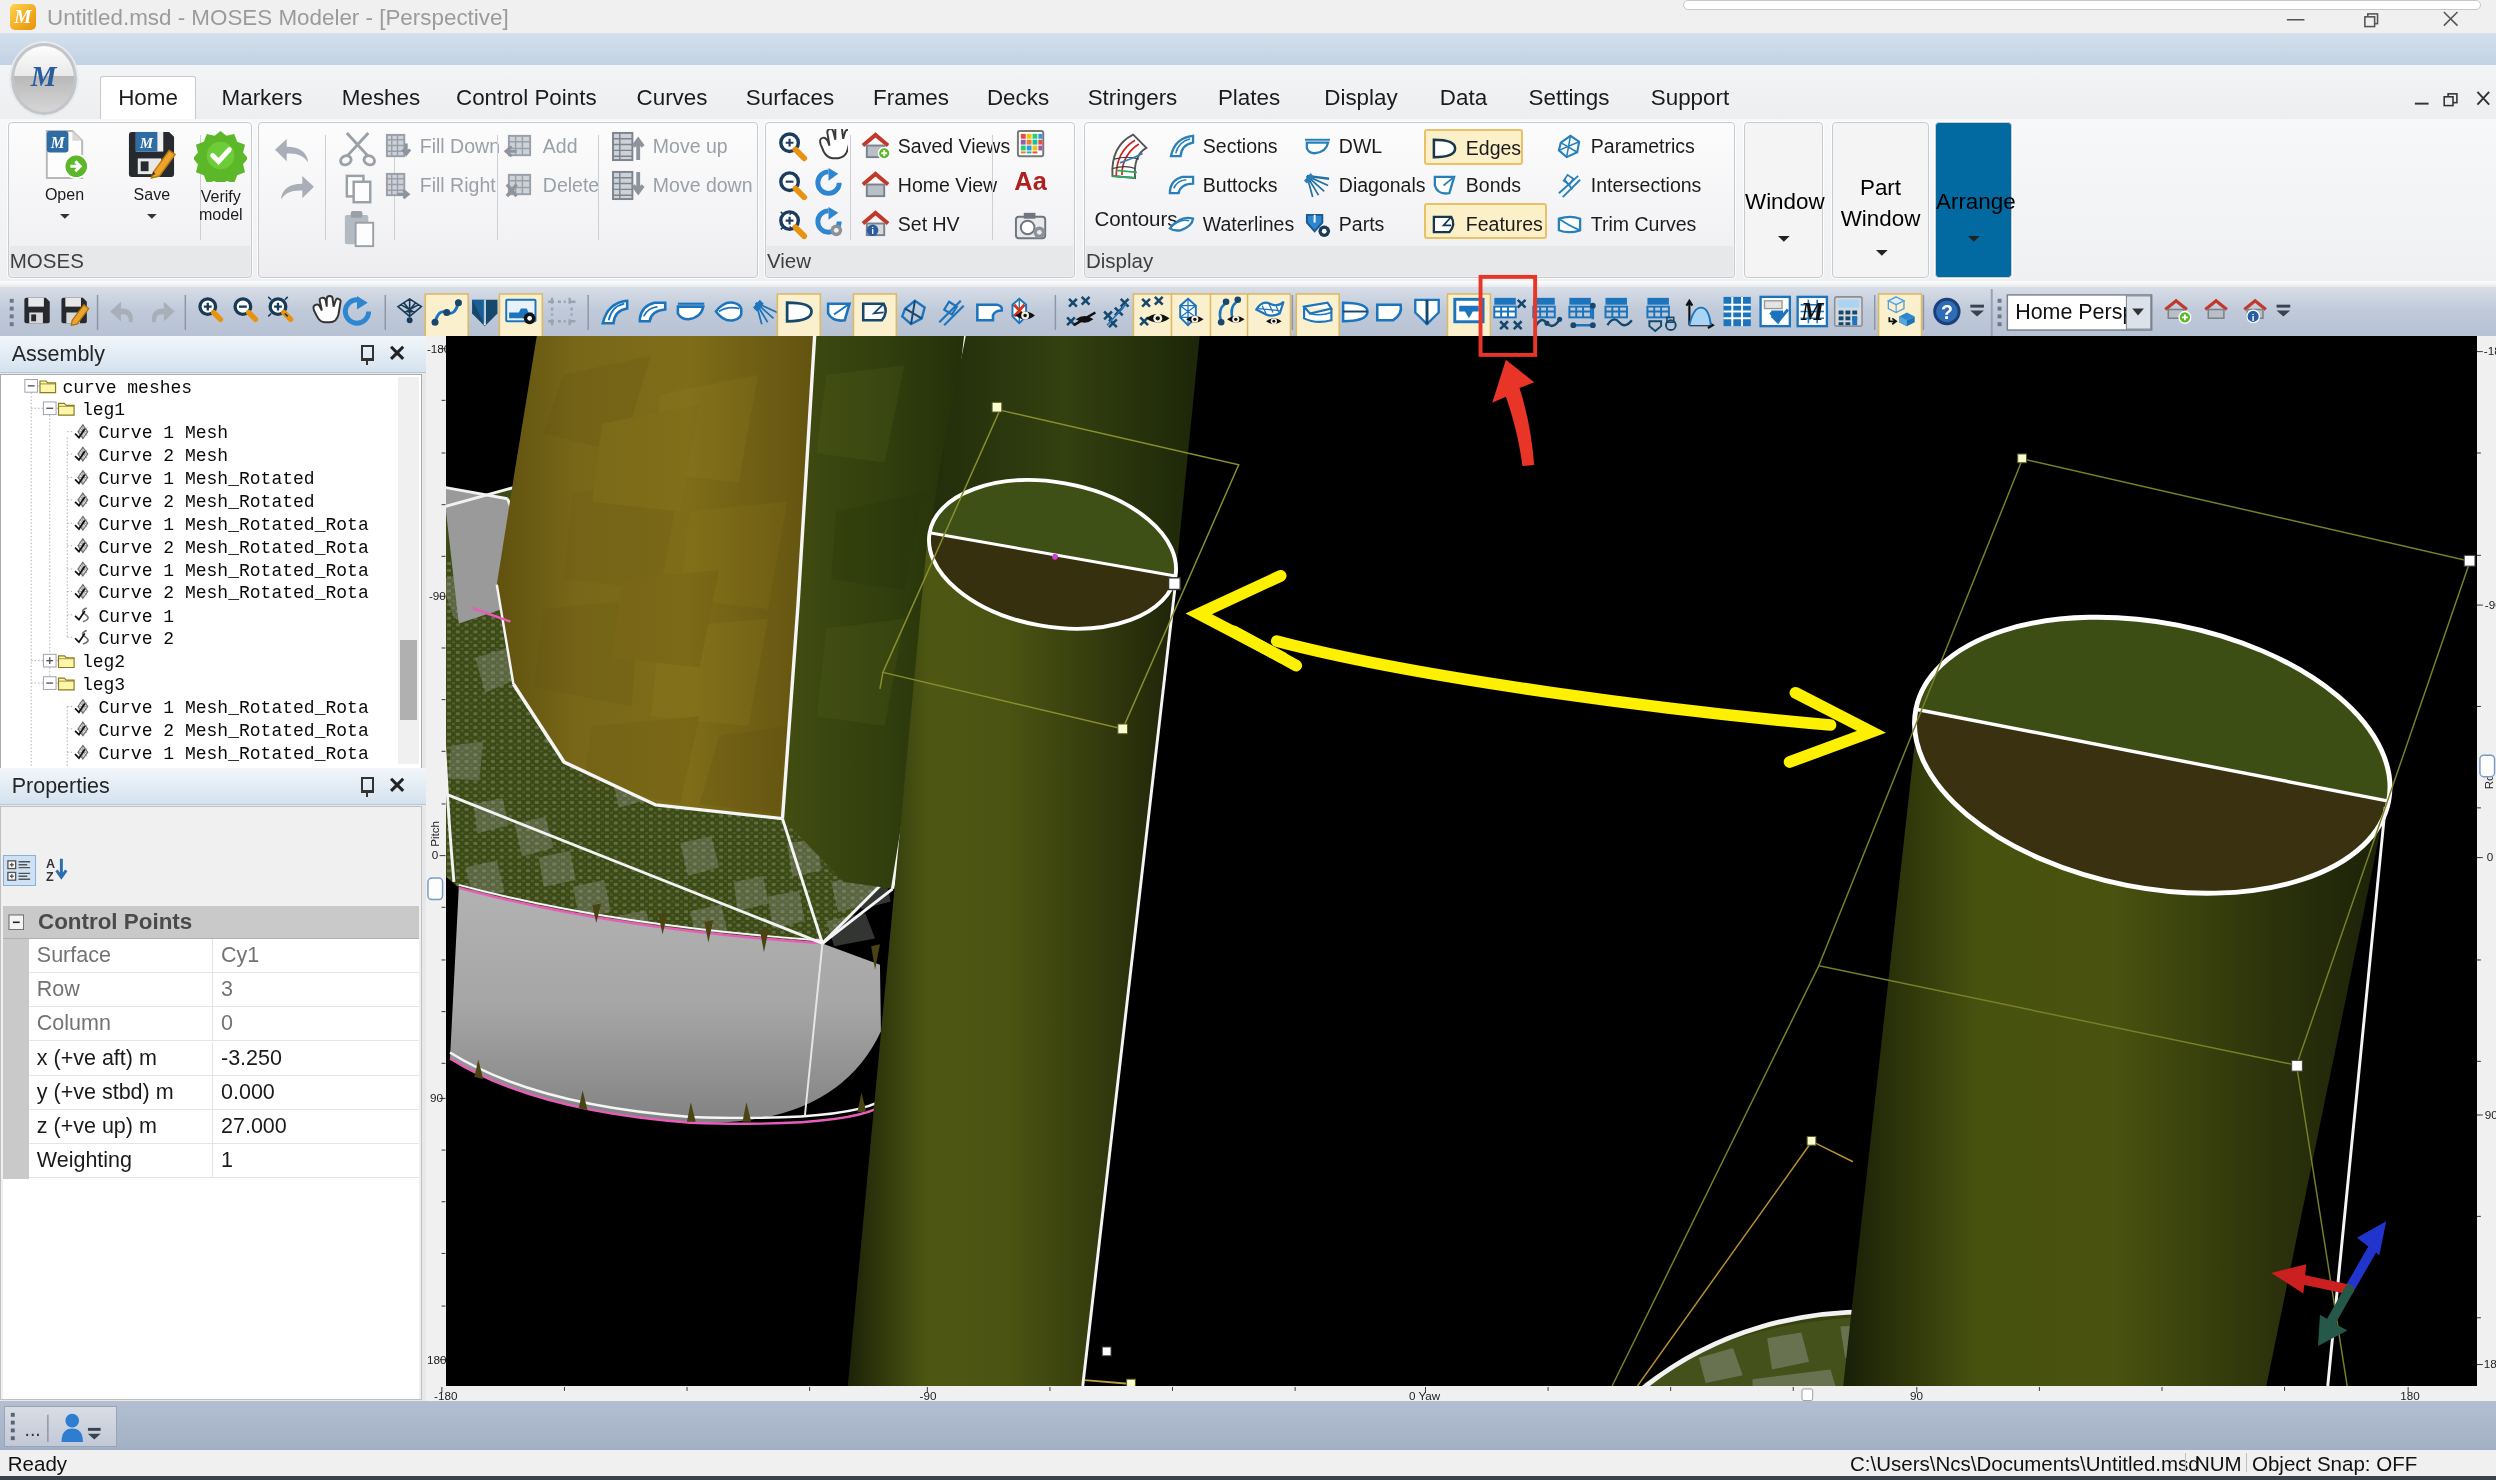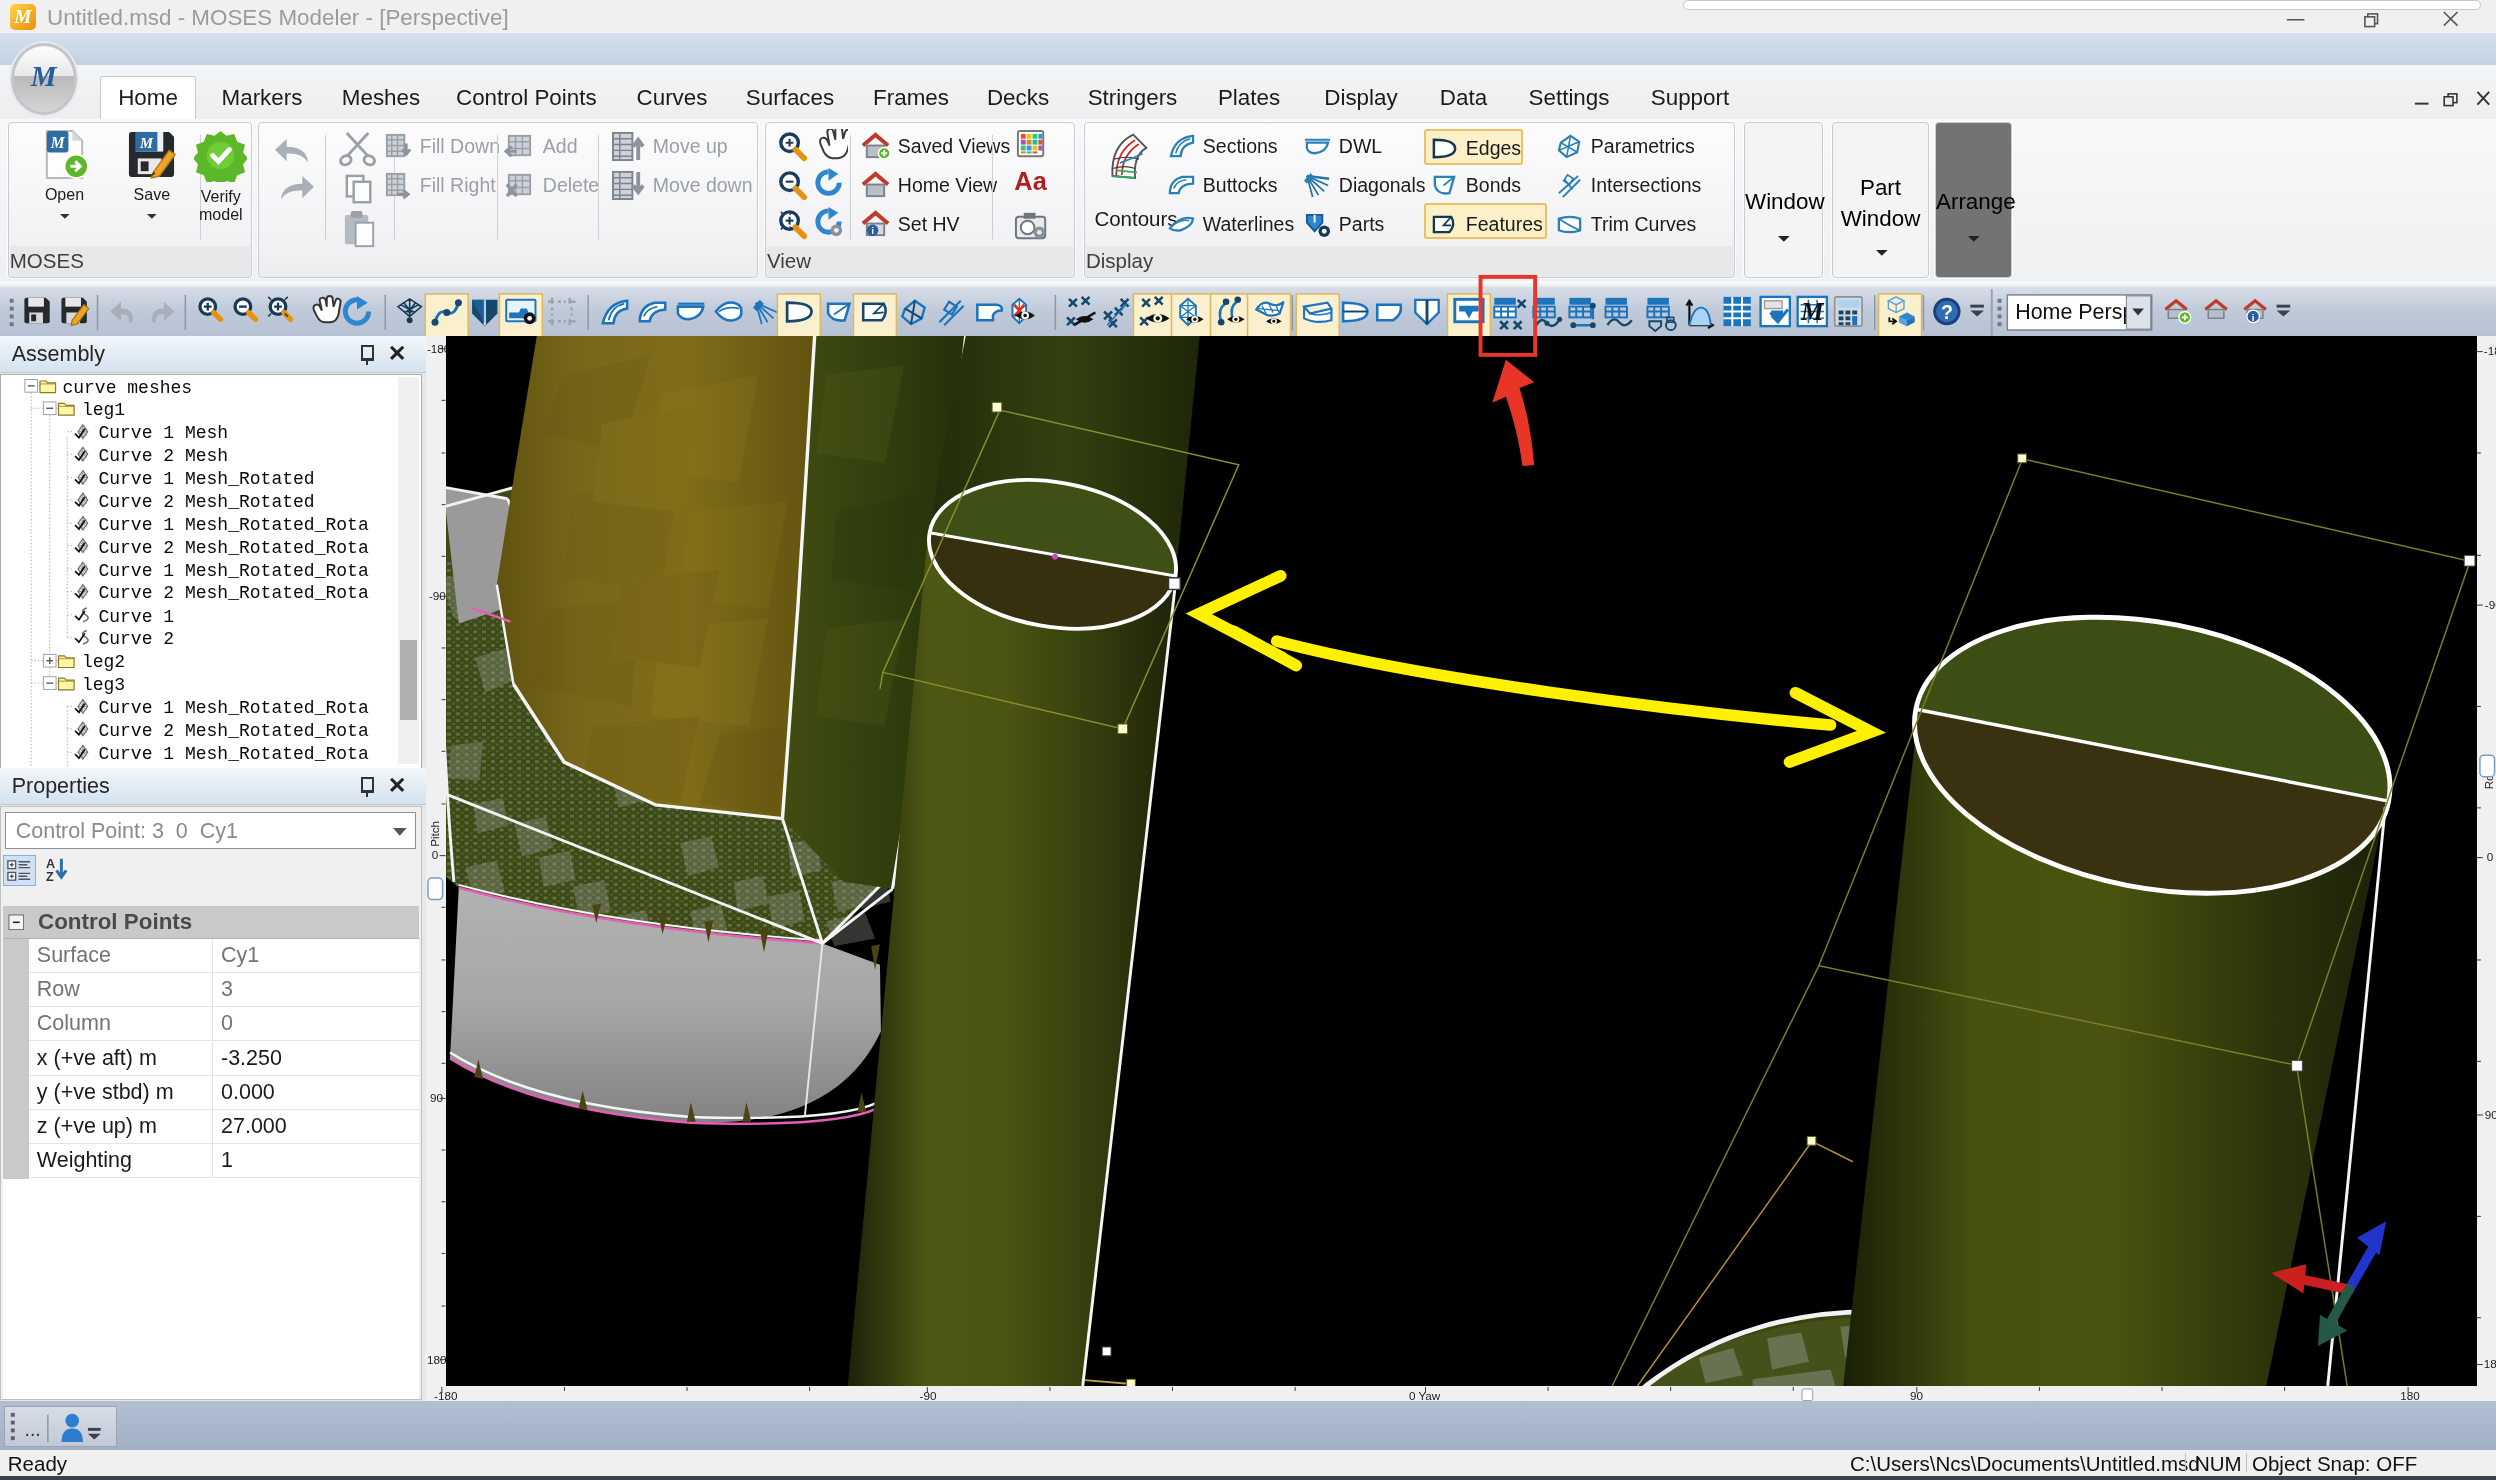--- a/index.html
+++ b/index.html
@@ -343,21 +343,21 @@
     <div style="text-align:center;margin-top:66px;font-size:22.4px">Window</div>
     <div style="text-align:center;margin-top:13.7px"><svg width="13.7" height="7.8" viewBox="0 0 14 8">
         <path d="M1 1 L7 7 L13 1 z" fill="#222"></path>
       </svg></div>
   </div>
 <div class="group" style="left:1832px;width:97px;background:#f4f4f5">
     <div style="text-align:center;margin-top:49px;font-size:22.4px;line-height:31px">Part<br>Window<span style="display:inline-block;margin-left:2.9px"><svg width="13.7" height="7.8" viewBox="0 0 14 8">
           <path d="M1 1 L7 7 L13 1 z" fill="#222"></path>
         </svg></span></div>
   </div>
-<div class="group" style="left:1935px;width:77px;background:#737373">
+<div class="group" style="left:1935px;width:77px;background:#0369a1">
     <div style="text-align:center;margin-top:66px;font-size:22.4px">Arrange</div>
     <div style="text-align:center;margin-top:13.7px"><svg width="13.7" height="7.8" viewBox="0 0 14 8">
         <path d="M1 1 L7 7 L13 1 z" fill="#222"></path>
       </svg></div>
   </div>
 
 <div id="toolbar">
 <svg width="2497" height="50" viewBox="0 0 2560 51">
 <defs>
 <g id="tbl">
@@ -855,26 +855,20 @@
 <div style="position:absolute;right:2px;top:2px;width:21.5px;height:387px;background:#f0f0f0">
       <div style="position:absolute;left:2px;top:263px;width:17.6px;height:80px;background:#b0b0b0"></div>
     </div>
 </div>
 <div class="ptitle" style="top:768px">
     <span class="t">Properties</span>
     <span class="pin"></span>
     <span class="x">✕</span>
   </div>
 <div id="proppanel">
-  <div style="position:absolute;left:3.9px;top:4.9px;width:411px;height:37px;background:#fff;border:1px solid #8a9098">
-    <span style="position:absolute;left:9.8px;top:5.9px;font-size:21.5px;color:#8a8a8a">Control Point: 3&nbsp; 0&nbsp; Cy1</span>
-    <svg style="position:absolute;right:7.8px;top:13.7px" width="15.6" height="9.8" viewBox="0 0 16 10">
-        <path d="M1 1 L8 9 L15 1 z" fill="#555"></path>
-      </svg>
-  </div>
   <div style="position:absolute;left:2px;top:48px;width:33px;height:31px;background:#cfe2f5;border:1px solid #8ab0d8">
     <svg width="31" height="29" viewBox="0 0 32 30">
         <g stroke="#555" stroke-width="1.4" fill="none">
           <rect x="4" y="5" width="8" height="8" fill="#fff"></rect>
           <path d="M6 9 h4 M8 7 v4"></path>
           <rect x="4" y="17" width="8" height="8" fill="#fff"></rect>
           <path d="M6 21 h4 M8 19 v4"></path>
           <path d="M15 6 h12 M15 9 h9 M15 12 h12 M15 18 h12 M15 21 h9 M15 24 h12"></path>
         </g>
       </svg>

